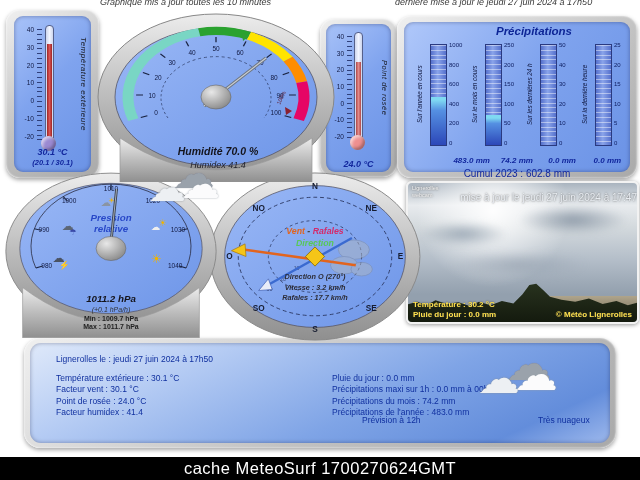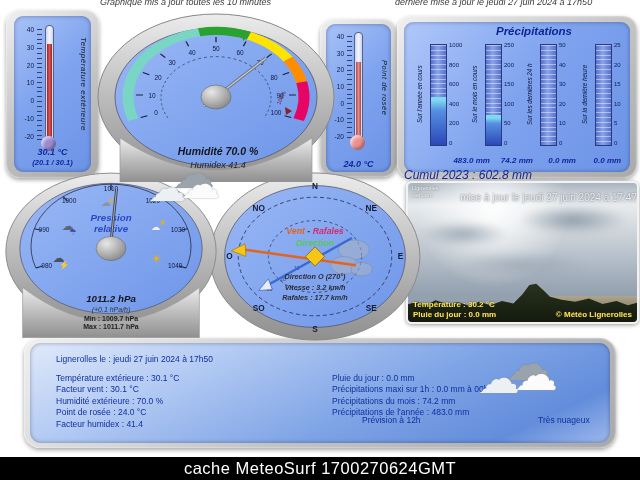--- a/index.html
+++ b/index.html
@@ -24,21 +24,21 @@
   .pgauge-row{position:absolute;left:4px;right:2px;top:20px;height:112px;display:flex;}
   .pgauge{flex:1;position:relative;}
   .pbar{position:absolute;left:22px;top:2px;width:15px;height:100px;border:1px solid #2a3a80;background:
         repeating-linear-gradient(180deg,rgba(255,255,255,.45) 0 1px,transparent 1px 4.8px),
         linear-gradient(90deg,#5570cc,#8aa4ea 45%,#5570cc);}
   .pfill{position:absolute;left:0;right:0;bottom:0;background:linear-gradient(180deg,#7fd9f2 0 3px,#5590e2 28%,#2c47b8 100%);}
   .pticks{position:absolute;left:41px;top:0px;height:104px;display:flex;flex-direction:column;justify-content:space-between;font-size:6px;color:#0d1d60;}
   .plabel{position:absolute;left:8px;top:2px;height:100px;writing-mode:vertical-rl;transform:rotate(180deg);font-size:6.3px;font-style:italic;color:#101840;text-align:center;}
   .pvals{position:absolute;left:0;right:0;top:134px;display:flex;padding-left:45px;}
   .pvals div{flex:1;text-align:center;font-size:8px;font-weight:bold;font-style:italic;color:#12279d;}
-  .pfooter{position:absolute;left:0;right:0;top:146px;font-size:12px;font-style:italic;color:#12279d;}
+  .pfooter{position:absolute;left:0;right:0;top:146px;text-align:center;font-size:10px;color:#12279d;}
   
   .cloud-icon{position:absolute;width:90px;height:60px;transform:scale(var(--s,1));transform-origin:top left;}
   .cloud-icon span{position:absolute;font-family:"DejaVu Sans",sans-serif;line-height:1;}
   .cl-back{font-size:44px;color:#9aa2ab;left:26px;top:-4px;text-shadow:0 0 1px #778;}
   .cl-mid{font-size:42px;color:#fbfbfc;left:34px;top:8px;text-shadow:0 0 2px #98a0a8;}
   .cl-front{font-size:40px;color:#edf0f3;left:0px;top:12px;text-shadow:0 0 2px #8a929a;}
   
   .webcam{position:absolute;left:406px;top:181px;width:229px;height:139px;border-radius:6px;border:2px solid #f2f2f2;box-shadow:0 1px 4px rgba(0,0,0,.4);overflow:hidden;background:linear-gradient(180deg,#a9b4bf 0%,#e8ebee 16%,#d3d9dd 32%,#b4bec9 55%,#9da9b6 72%,#93a0ae 80%);}
   .glare{position:absolute;inset:0;background:radial-gradient(circle at 37% 20%,rgba(255,255,255,.95),rgba(255,255,255,0) 42%);}
   .wcloud{position:absolute;border-radius:50%;filter:blur(3px);}
@@ -350,21 +350,20 @@
   <div class="wc-txt wc-yellow" style="left:5px;bottom:3px;font-size:8px;">Pluie du jour : 0.0 mm</div>
   <div class="wc-txt wc-yellow" style="right:5px;bottom:3px;font-size:8px;">© Météo Lignerolles</div>
 </div>
 
 <div class="frame" style="left:24px;top:338px;width:592px;height:110px;border-radius:16px;text-decoration:underline;">
   <div class="frame-inner sum-inner" style="inset:5px 6px;border-radius:11px;">
     <div class="sum-txt" style="left:26px;top:11px;">Lignerolles le : jeudi 27 juin 2024 à 17h50</div>
     <div class="sum-txt" style="left:26px;top:30px;">
       <div>Température extérieure : 30.1 °C</div>
       <div>Facteur vent : 30.1 °C</div>
-      <div>Humidité extérieure : 70.0 %</div>
       <div>Point de rosée : 24.0 °C</div>
       <div>Facteur humidex : 41.4</div>
     </div>
     <div class="sum-txt" style="left:302px;top:30px;">
       <div>Pluie du jour : 0.0 mm</div>
       <div>Précipitations maxi sur 1h : 0.0 mm à 00h00</div>
       <div>Précipitations du mois : 74.2 mm</div>
       <div>Précipitations de l'année : 483.0 mm</div>
     </div>
     <div class="cloud-icon" style="left:448px;top:2px;--s:1.05;">

